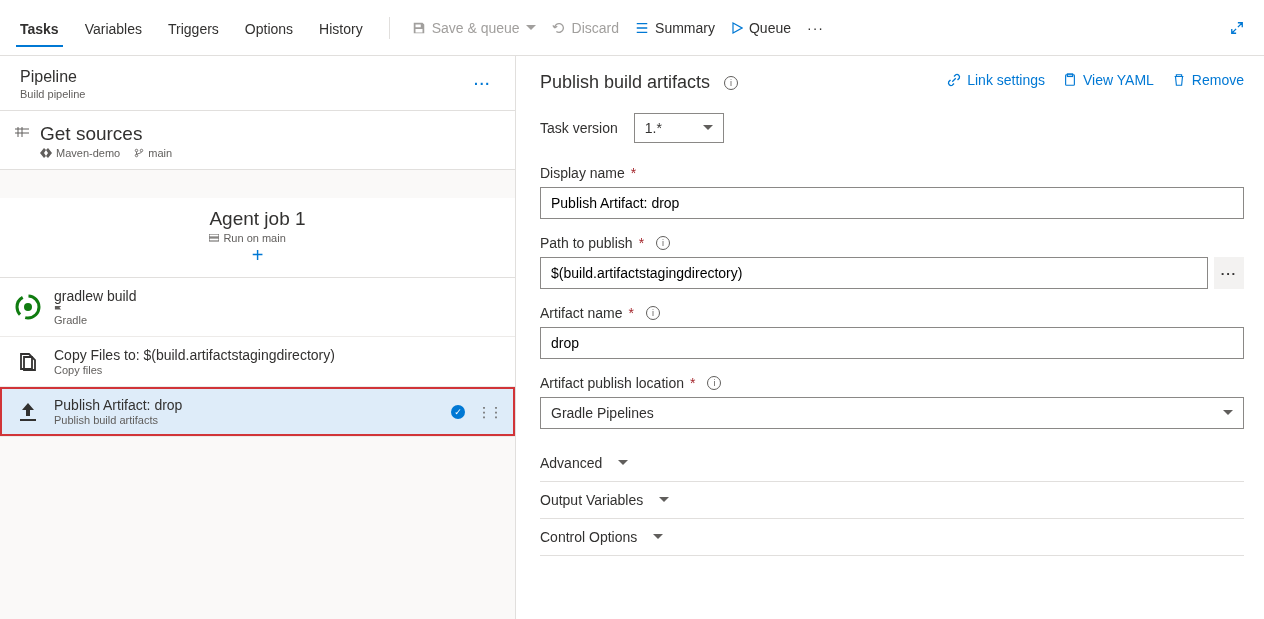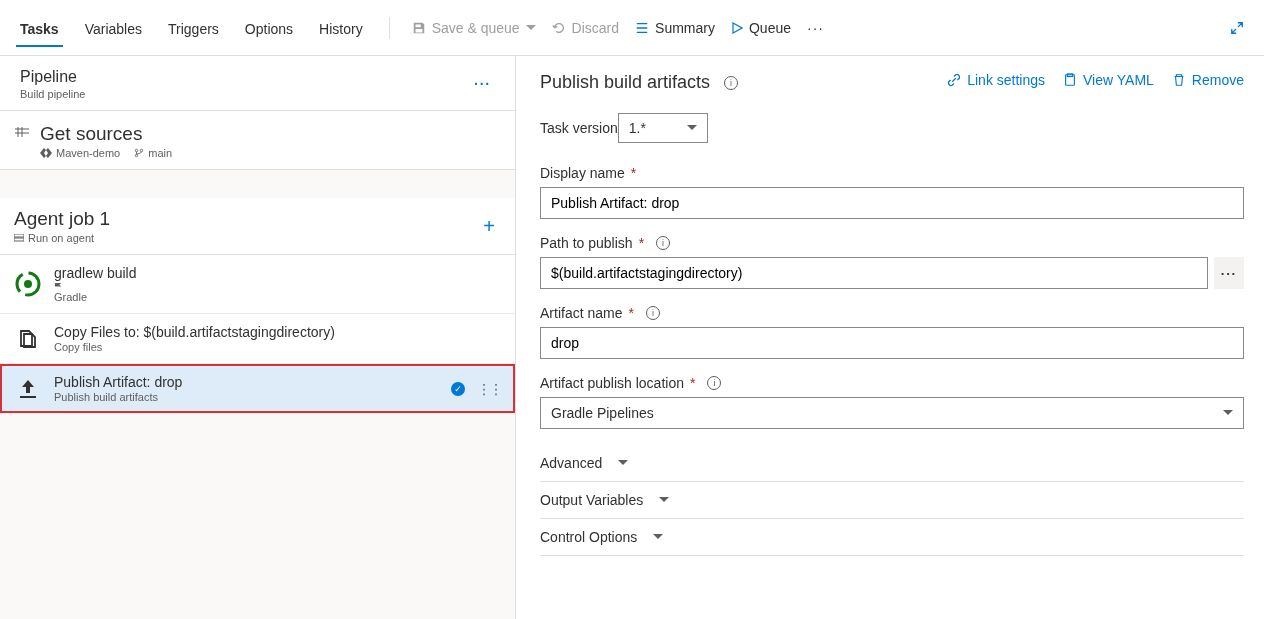--- a/index.html
+++ b/index.html
@@ -26,21 +26,21 @@
 .more-dots { color: #0078d4; font-weight: bold; letter-spacing: 1px; cursor: pointer; padding: 4px; }
 
 .row { background: #fff; border-bottom: 1px solid #e1dfdd; padding: 10px 14px; }
 .row .title { font-size: 19px; }
 .row .sub { font-size: 11px; color: #605e5c; margin-top: 2px; display: flex; align-items: center; gap: 4px; }
 .sources-row { display: flex; align-items: flex-start; gap: 10px; padding: 12px 14px 10px; }
 .sources-icon { color: #605e5c; font-size: 14px; margin-top: 2px; }
 
 .spacer-row { height: 28px; background: #faf9f8; }
 
-.agent-row { display: flex; align-items: center; justify-content: space-between; }
+.agent-row { display: flex; align-items: center; justify-content: space-between; flex-direction: column; }
 .plus-btn { color: #0078d4; font-size: 20px; font-weight: 300; cursor: pointer; padding: 0 6px; }
 
 .task { display: flex; align-items: center; gap: 12px; padding: 10px 14px; background: #fff; border-bottom: 1px solid #edebe9; }
 .task-icon { width: 28px; height: 28px; display: flex; align-items: center; justify-content: center; flex-shrink: 0; }
 .task-body { flex: 1; }
 .task-title { font-size: 14px; }
 .task-sub { font-size: 11px; color: #605e5c; margin-top: 1px; }
 .task.selected { background: #deecf9; position: relative; }
 .task.selected::before { content: ""; position: absolute; inset: 0; border: 2px solid #d13438; pointer-events: none; }
 .task-check { width: 14px; height: 14px; border-radius: 50%; background: #0078d4; display: flex; align-items: center; justify-content: center; color: #fff; font-size: 9px; }
@@ -52,21 +52,21 @@
 .link-btn { display: flex; align-items: center; gap: 6px; color: #0078d4; cursor: pointer; font-size: 14px; }
 .field-label { font-size: 14px; margin-bottom: 6px; display: flex; align-items: center; gap: 6px; }
 .req { color: #a4262c; }
 .info-icon { width: 14px; height: 14px; border: 1px solid #605e5c; border-radius: 50%; display: inline-flex; align-items: center; justify-content: center; font-size: 9px; color: #605e5c; margin-left: 6px; }
 .text-input { width: 100%; padding: 6px 10px; border: 1px solid #8a8886; font-size: 14px; height: 32px; }
 .select { width: 100%; padding: 6px 10px; border: 1px solid #8a8886; font-size: 14px; height: 32px; background: #fff; display: flex; align-items: center; justify-content: space-between; cursor: pointer; }
 .field-group { margin-bottom: 16px; }
 .field-with-btn { display: flex; gap: 6px; align-items: stretch; }
 .ellipsis-btn { width: 32px; border: none; background: #f3f2f1; cursor: pointer; font-weight: bold; letter-spacing: 1px; color: #323130; }
 
-.task-version-row { display: flex; align-items: center; gap: 0; margin-bottom: 22px; }
+.task-version-row { display: flex; align-items: center; gap: 16px; margin-bottom: 22px; }
 .version-select { border: 1px solid #8a8886; padding: 5px 10px; min-width: 90px; height: 30px; display: flex; align-items: center; justify-content: space-between; cursor: pointer; }
 
 .collapse-section { display: flex; align-items: center; gap: 16px; padding: 10px 0; border-bottom: 1px solid #e1dfdd; cursor: pointer; }
 .collapse-section span:first-child { font-size: 14px; }
 
 svg { display: block; }
 </style>
 </head>
 <body>
 
@@ -153,21 +153,21 @@
     <div class="spacer-row"></div>
 
     <div class="row agent-row">
       <div>
         <div class="title">Agent job 1</div>
         <div class="sub">
           <svg width="10" height="9" viewBox="0 0 10 9">
               <rect x="0" y="0" width="10" height="3" fill="none" stroke="#605e5c"></rect>
               <rect x="0" y="4" width="10" height="3" fill="none" stroke="#605e5c"></rect>
             </svg>
-          <span>Run on agent</span>
+          <span>Run on main</span>
         </div>
       </div>
       <div class="plus-btn">+</div>
     </div>
 
     <div class="task">
       <div class="task-icon">
         <svg width="26" height="26" viewBox="0 0 26 26">
             <circle cx="13" cy="13" r="11" fill="none" stroke="#107c10" stroke-width="3" stroke-dasharray="20 6"></circle>
             <circle cx="13" cy="13" r="4" fill="#107c10"></circle>

